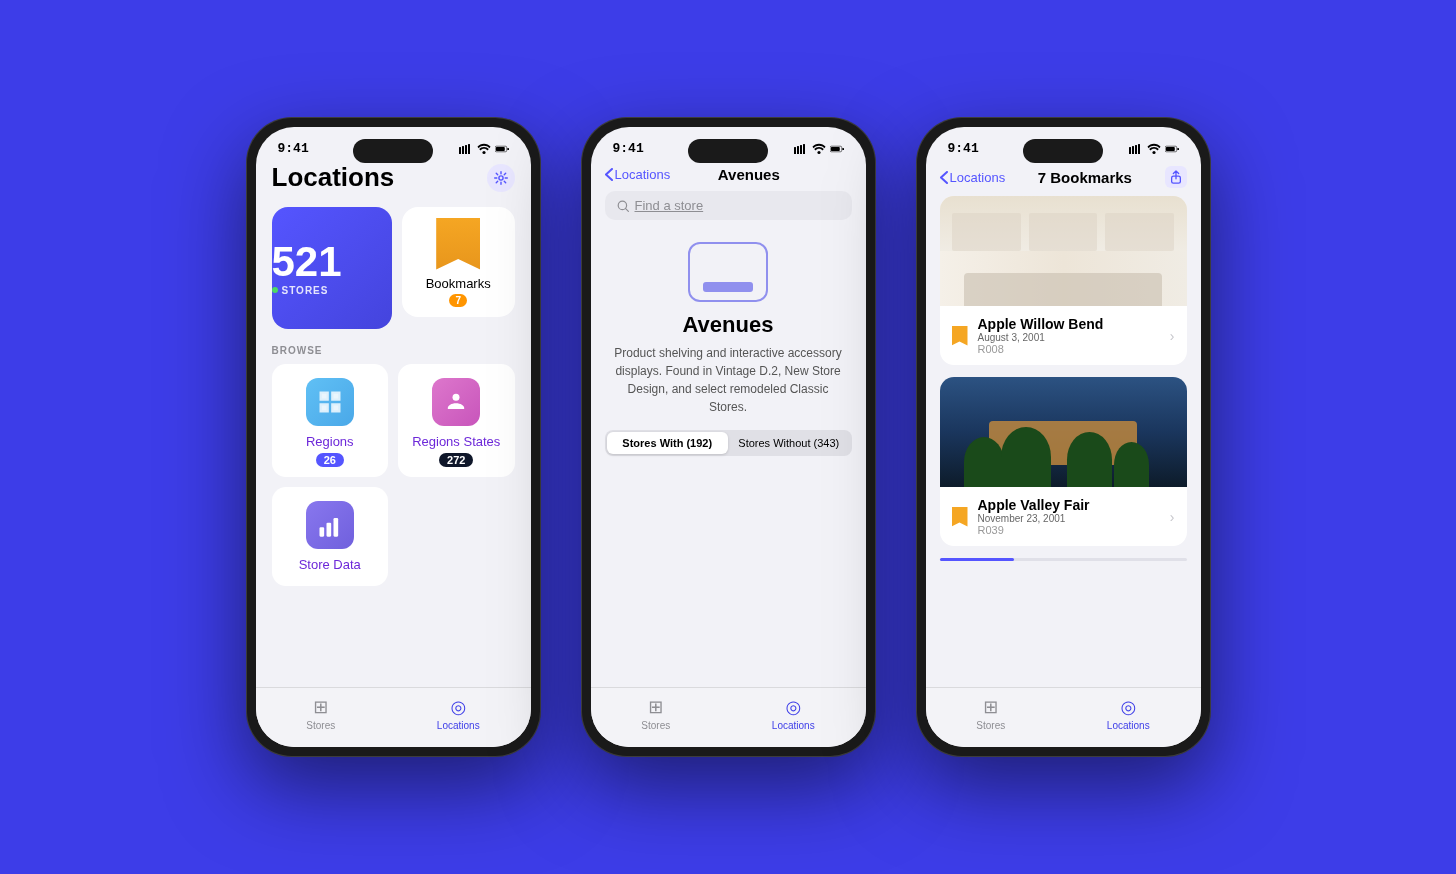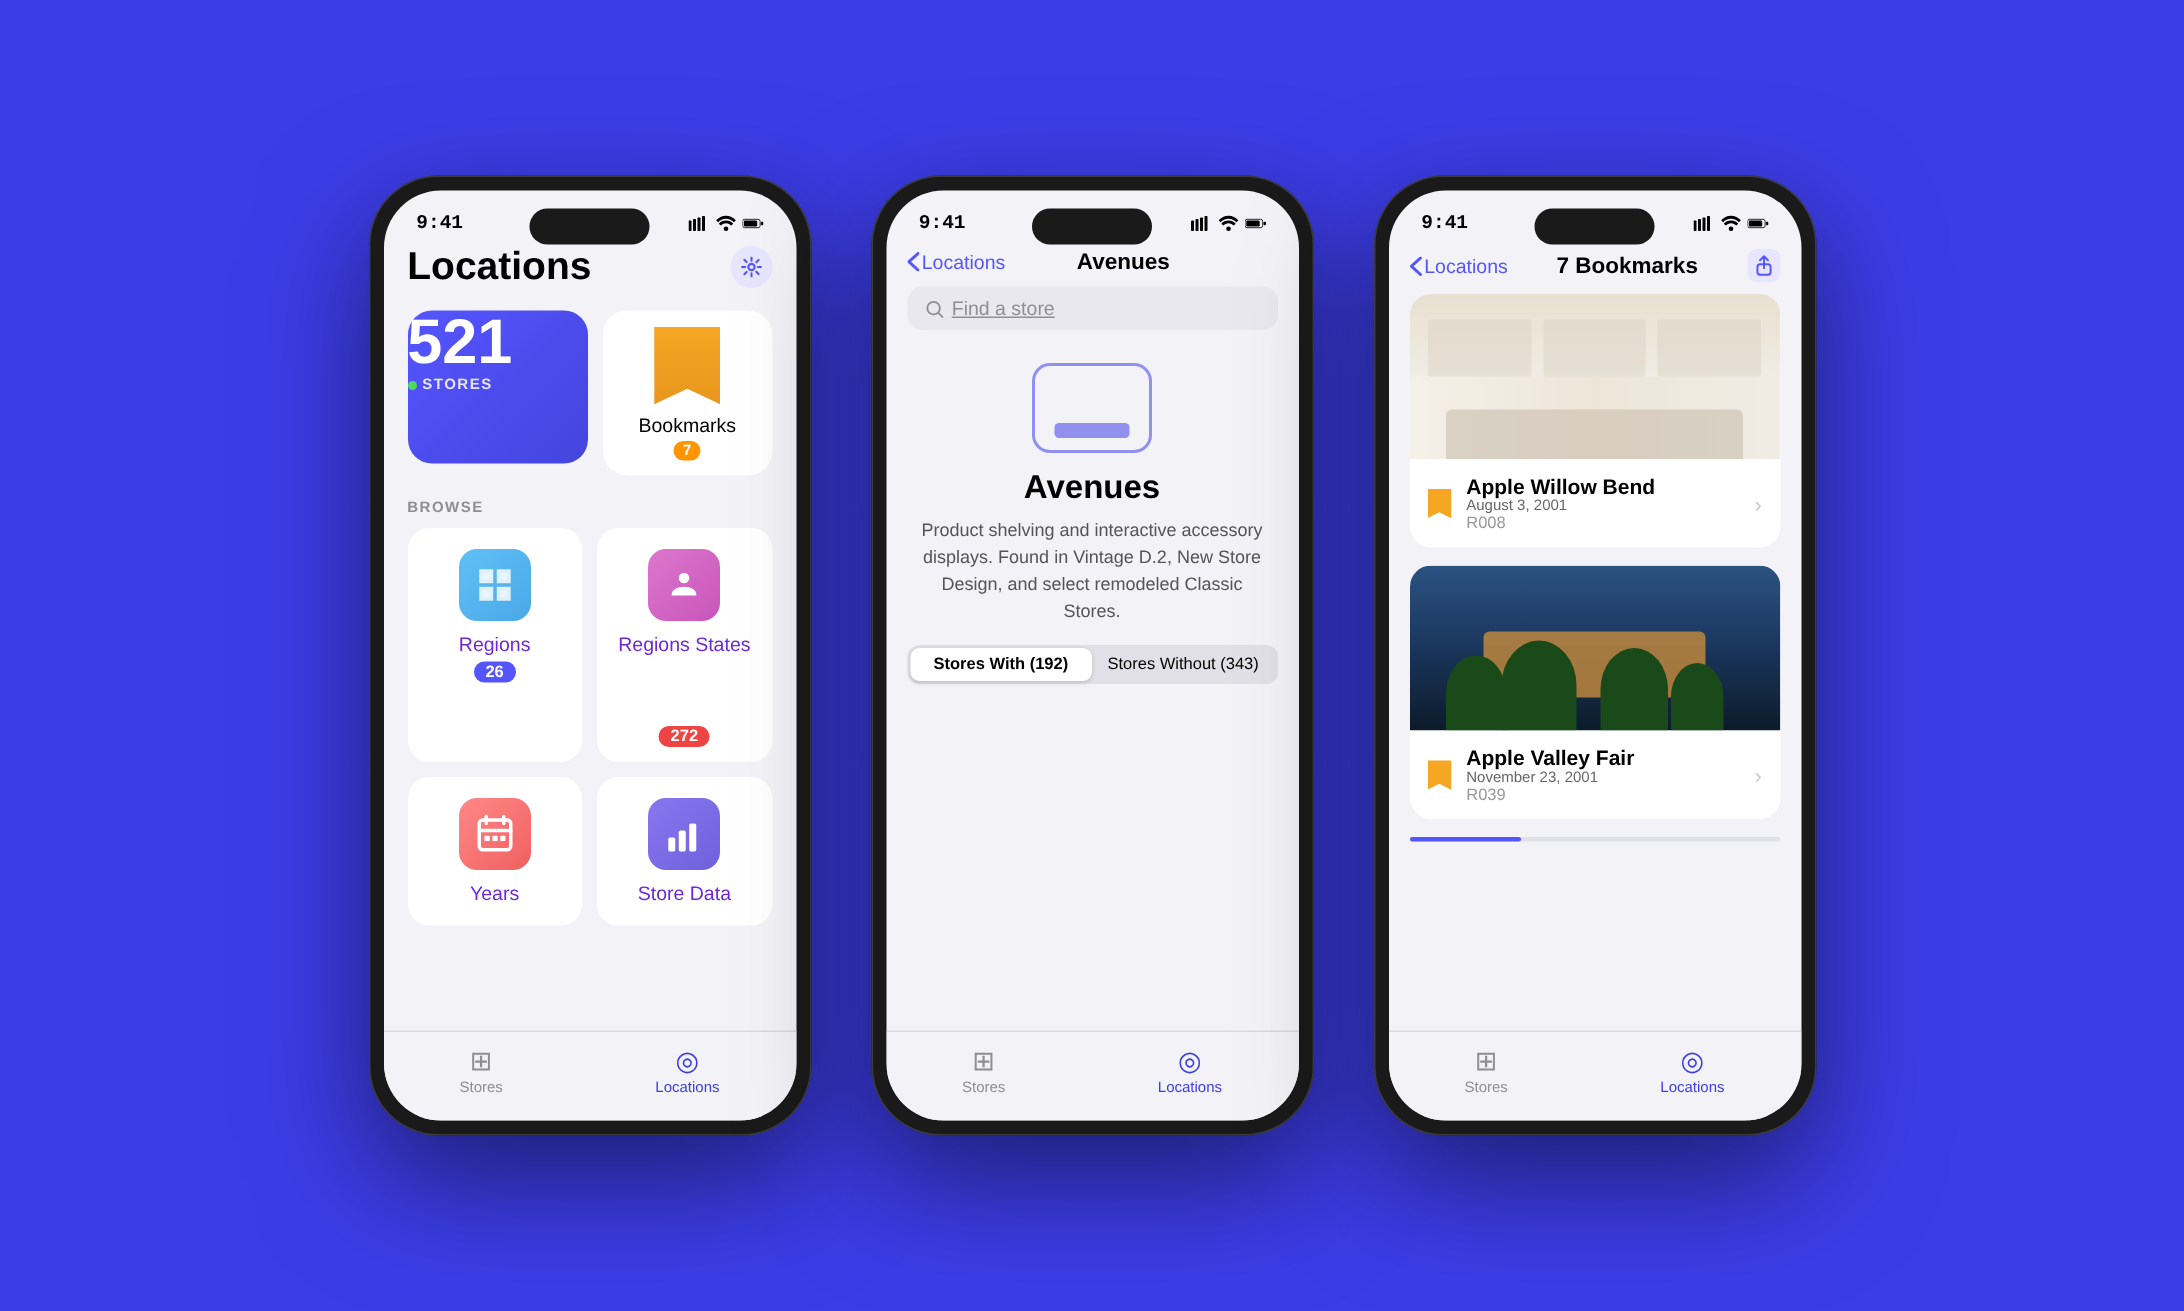--- a/index.html
+++ b/index.html
@@ -103,22 +103,22 @@
       gap: 10px;
       margin-bottom: 16px;
     }
     .card-stores {
       flex: 1.3;
       background: linear-gradient(135deg, #5555ff, #4444dd);
       border-radius: 16px;
       padding: 0;
       display: flex;
       flex-direction: column;
-      justify-content: flex-start;
-      height: 102px;
+      justify-content: center;
+      height: 122px;
     }
     .card-stores-number {
       font-size: 42px;
       font-weight: 700;
       color: #fff;
       line-height: 1;
     }
     .card-stores-label {
       font-size: 10px;
       font-weight: 600;
@@ -206,21 +206,21 @@
       margin-bottom: 4px;
     }
     .browse-badge {
       font-size: 11px;
       font-weight: 600;
       color: #fff;
       border-radius: 10px;
       padding: 1px 8px;
     }
     .badge-blue { background: #5555ff; }
-    .badge-purple { background: #ef4444; margin-top: 43px; }
+    .badge-purple { background: #0f172a; }
 
     
     .tab-bar {
       display: flex;
       justify-content: space-around;
       align-items: center;
       padding: 8px 0 16px;
       background: rgba(242,242,247,0.95);
       border-top: 1px solid rgba(0,0,0,0.1);
       flex-shrink: 0;
@@ -543,32 +543,20 @@
         </div>
         <div class="browse-card">
           <div class="browse-icon icon-us">
             <svg width="28" height="28" viewBox="0 0 24 24" fill="none">
               <circle cx="12" cy="8" r="3" fill="white"></circle>
               <path d="M12 13c-4 0-7 2-7 4v1h14v-1c0-2-3-4-7-4z" fill="white"></path>
             </svg>
           </div>
           <div class="browse-card-label">Regions States</div>
           <div class="browse-badge badge-purple">272</div>
-        </div>
-        <div class="browse-card">
-          <div class="browse-icon icon-years">
-            <svg width="28" height="28" viewBox="0 0 24 24" fill="none">
-              <rect x="3" y="4" width="18" height="17" rx="2" stroke="white" stroke-width="2" fill="none"></rect>
-              <path d="M7 2v4M17 2v4M3 10h18" stroke="white" stroke-width="2" stroke-linecap="round"></path>
-              <rect x="6" y="13" width="3" height="3" rx="0.5" fill="white"></rect>
-              <rect x="10.5" y="13" width="3" height="3" rx="0.5" fill="white"></rect>
-              <rect x="15" y="13" width="3" height="3" rx="0.5" fill="white"></rect>
-            </svg>
-          </div>
-          <div class="browse-card-label">Years</div>
         </div>
         <div class="browse-card">
           <div class="browse-icon icon-storedata">
             <svg width="28" height="28" viewBox="0 0 24 24" fill="none">
               <rect x="3" y="14" width="4" height="8" rx="1" fill="white"></rect>
               <rect x="9" y="10" width="4" height="12" rx="1" fill="white"></rect>
               <rect x="15" y="6" width="4" height="16" rx="1" fill="white"></rect>
               <rect x="21" y="3" width="4" height="19" rx="1" fill="white" opacity="0"></rect>
             </svg>
           </div>

